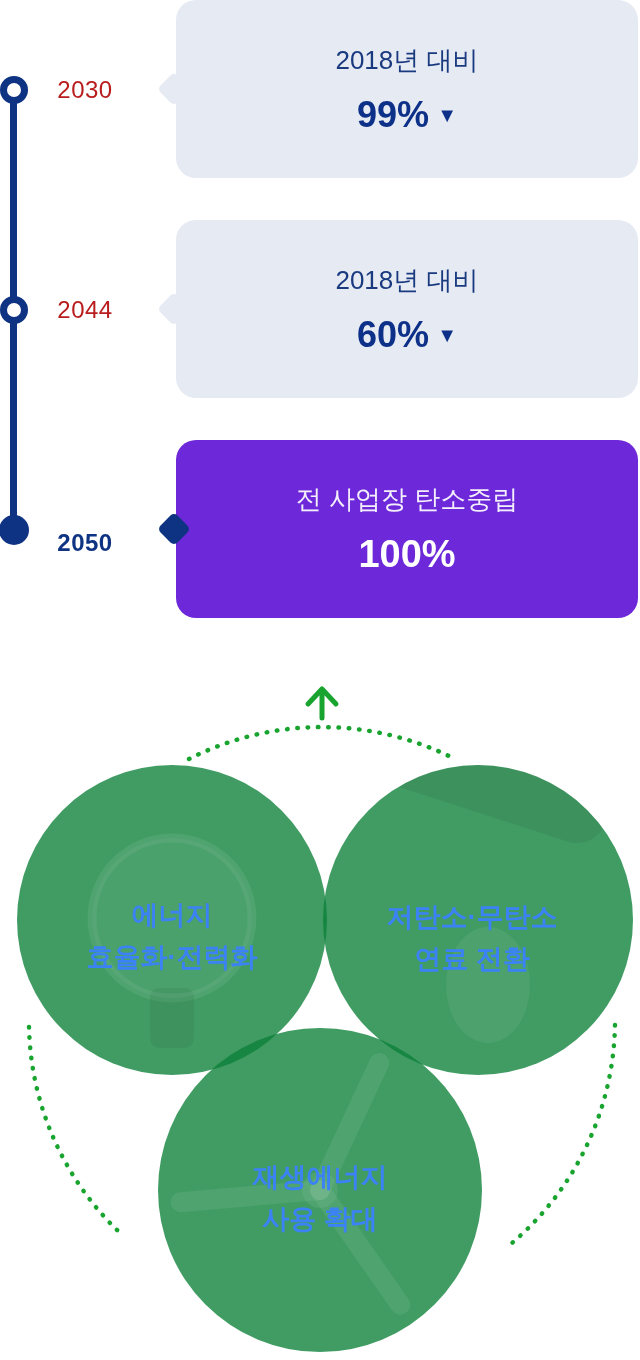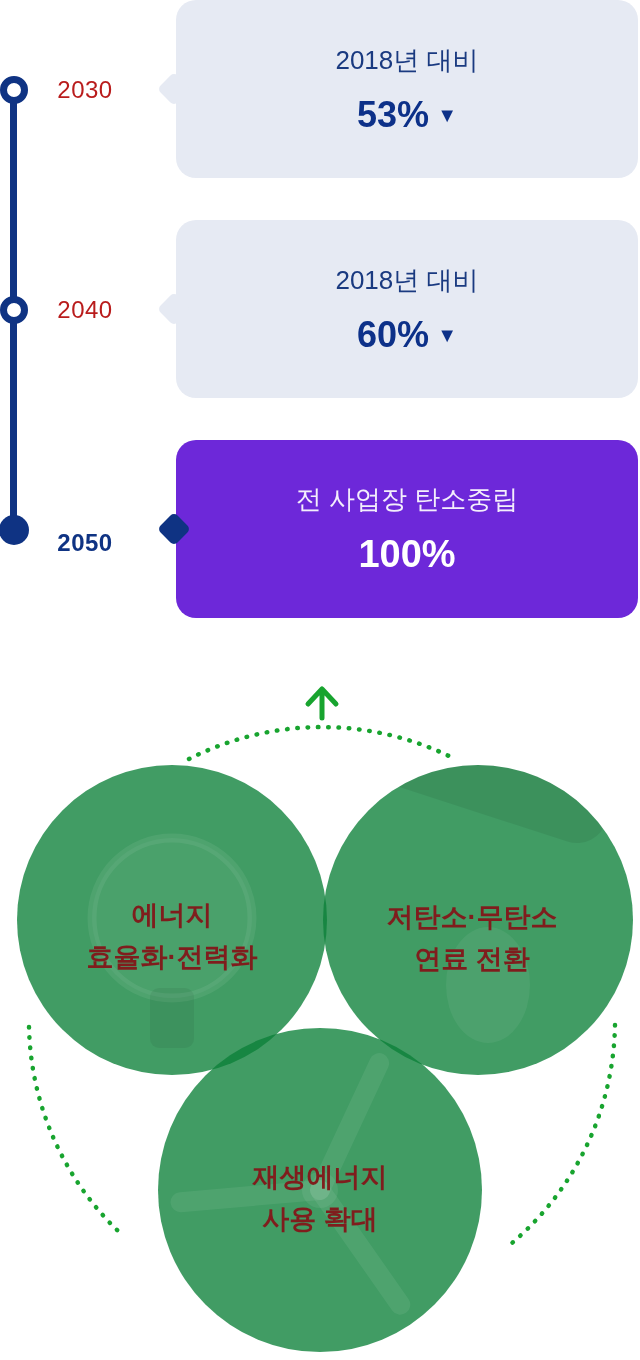--- a/index.html
+++ b/index.html
@@ -29,45 +29,45 @@
   .card.dark{background:#6d28d9;}
   .card.dark .tail{background:#0F3383;}
   .card-label{font-size:26px;color:#1A3A80;font-weight:500;}
   .card.dark .card-label{color:rgba(255,255,255,0.92);}
   .card-value{font-size:36px;font-weight:700;color:#0D3189;display:flex;align-items:center;}
   .card.dark .card-value{color:#ffffff;font-size:38px;}
   .card-value .tri{font-size:20px;margin-left:8px;line-height:1;}
   
   .venn-svg{position:absolute;left:0;top:650px;}
   .venn-label{
-    position:absolute;width:300px;text-align:center;color:#7f1d1d;
+    position:absolute;width:300px;text-align:center;color:#3b82f6;
     font-size:27px;font-weight:700;line-height:42px;
   }
 </style>
 </head>
 <body>
 
 <div class="stage">
 
   <section>
     <div class="tl-line"></div>
 
     <div class="tl-node open" style="top:76px;"></div>
     <div class="tl-node open" style="top:296px;"></div>
     <div class="tl-node filled" style="top:515px;"></div>
 
     <div class="tl-year" style="top:76px;">2030</div>
-    <div class="tl-year" style="top:296px;">2040</div>
+    <div class="tl-year" style="top:296px;">2044</div>
     <div class="tl-year bold" style="top:529px;">2050</div>
 
     <div class="card" style="top:0;">
       <div class="tail"></div>
       <div class="card-label">2018년 대비</div>
       <div class="card-value">
-        <span>53%</span>
+        <span>99%</span>
         <span class="tri">▼</span>
       </div>
     </div>
 
     <div class="card" style="top:220px;">
       <div class="tail"></div>
       <div class="card-label">2018년 대비</div>
       <div class="card-value">
         <span>60%</span>
         <span class="tri">▼</span>

